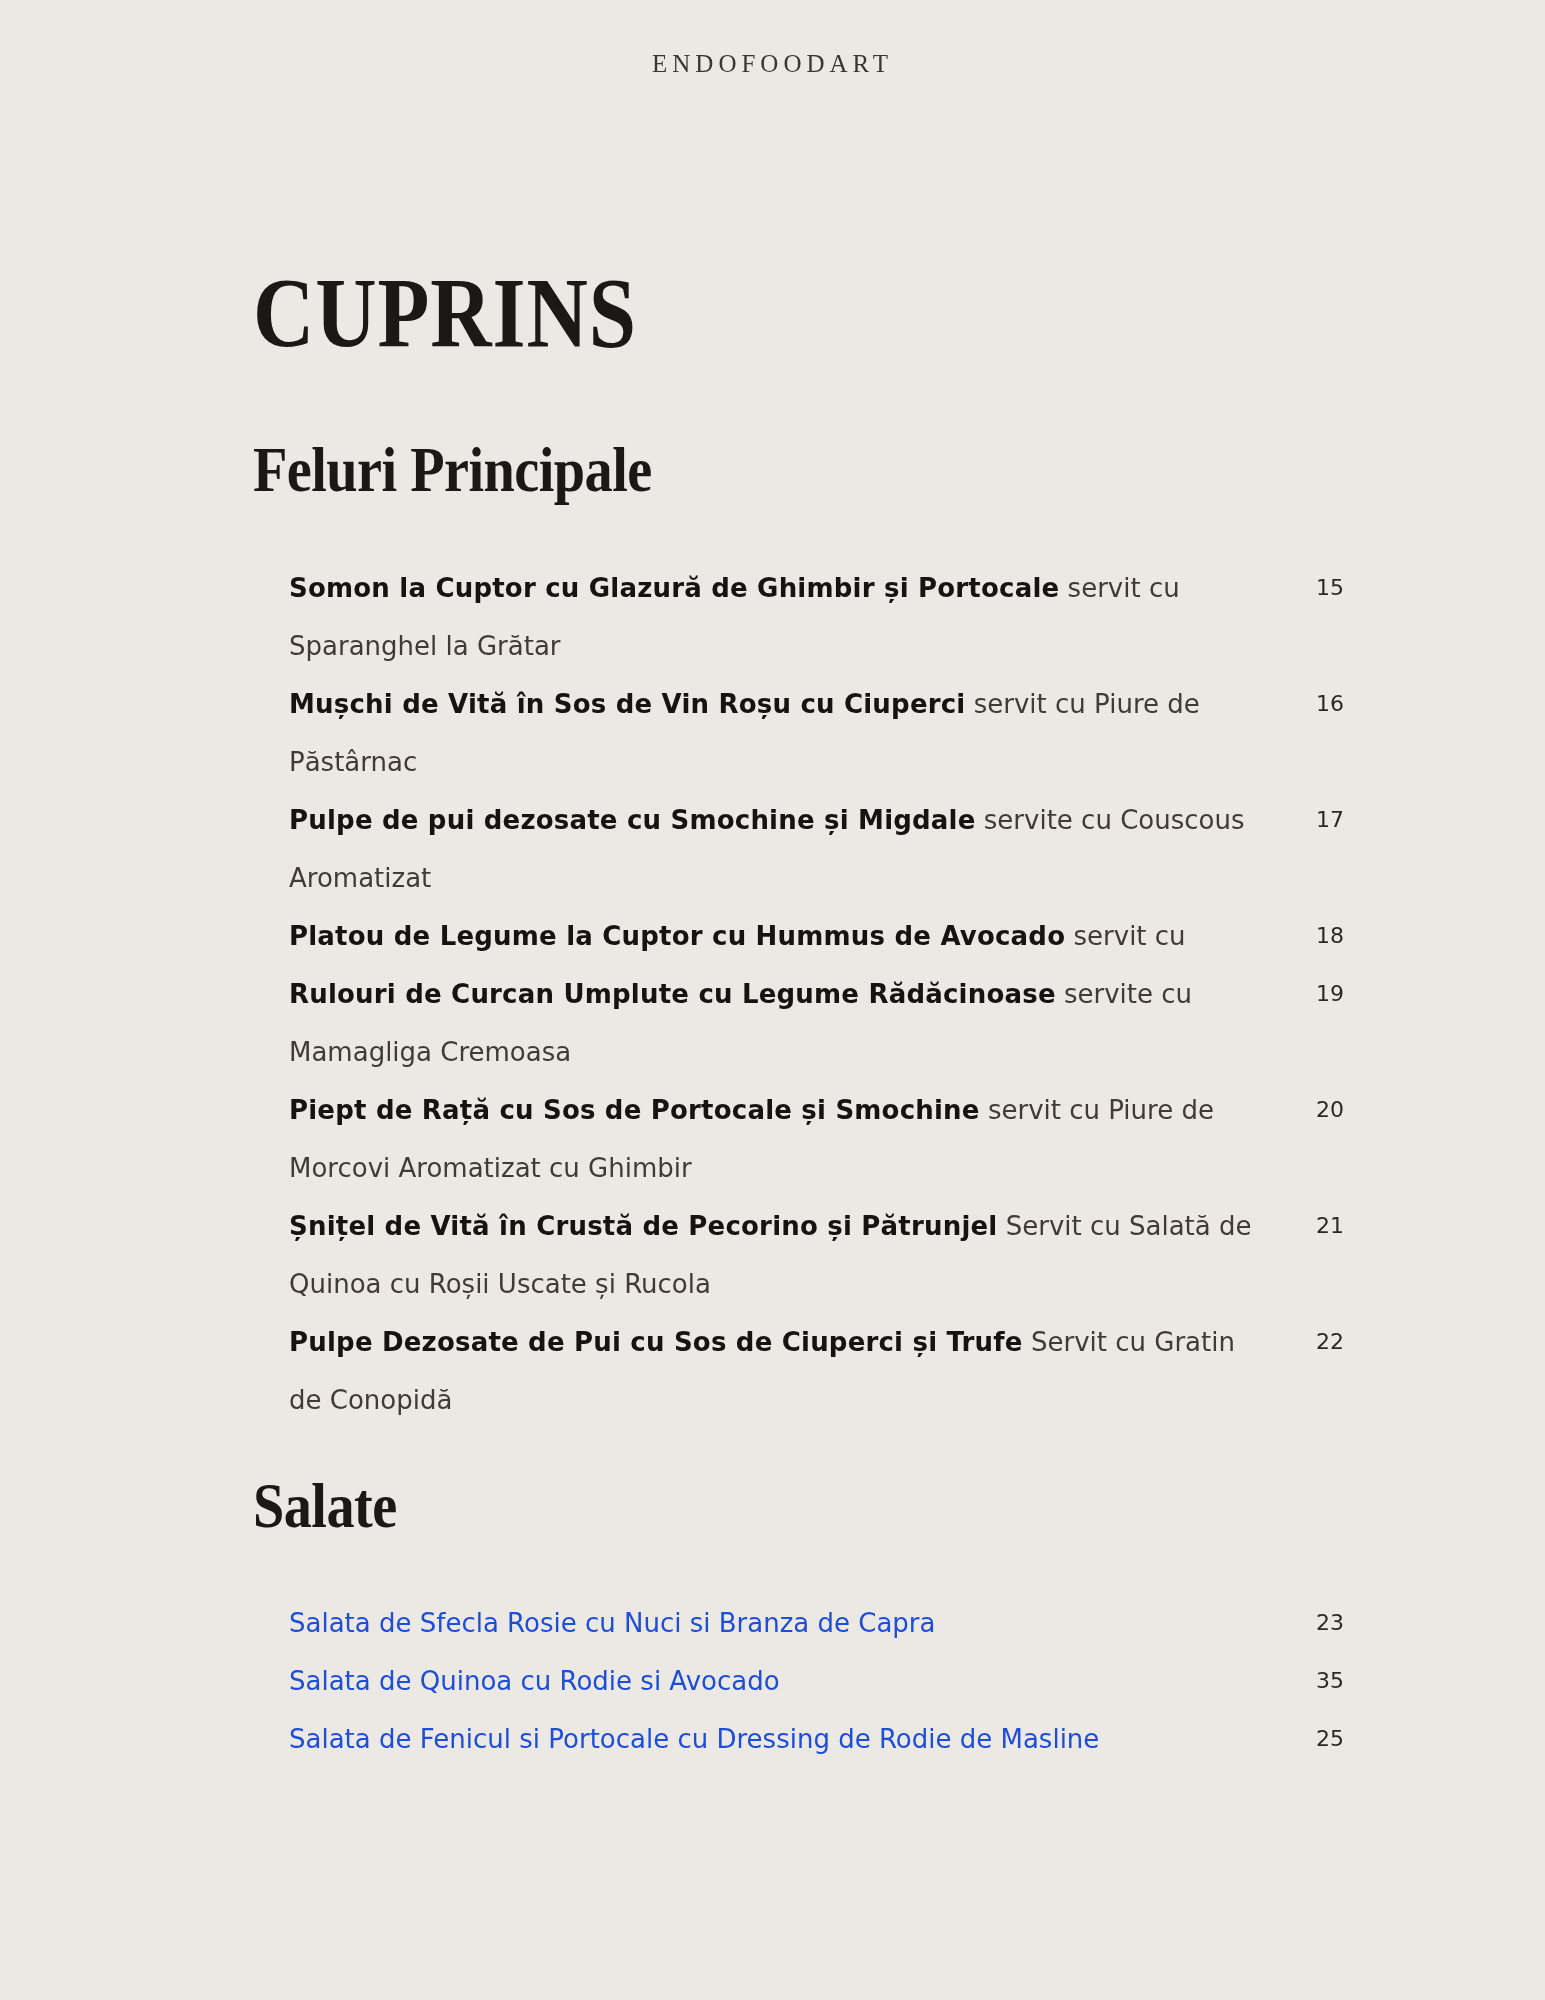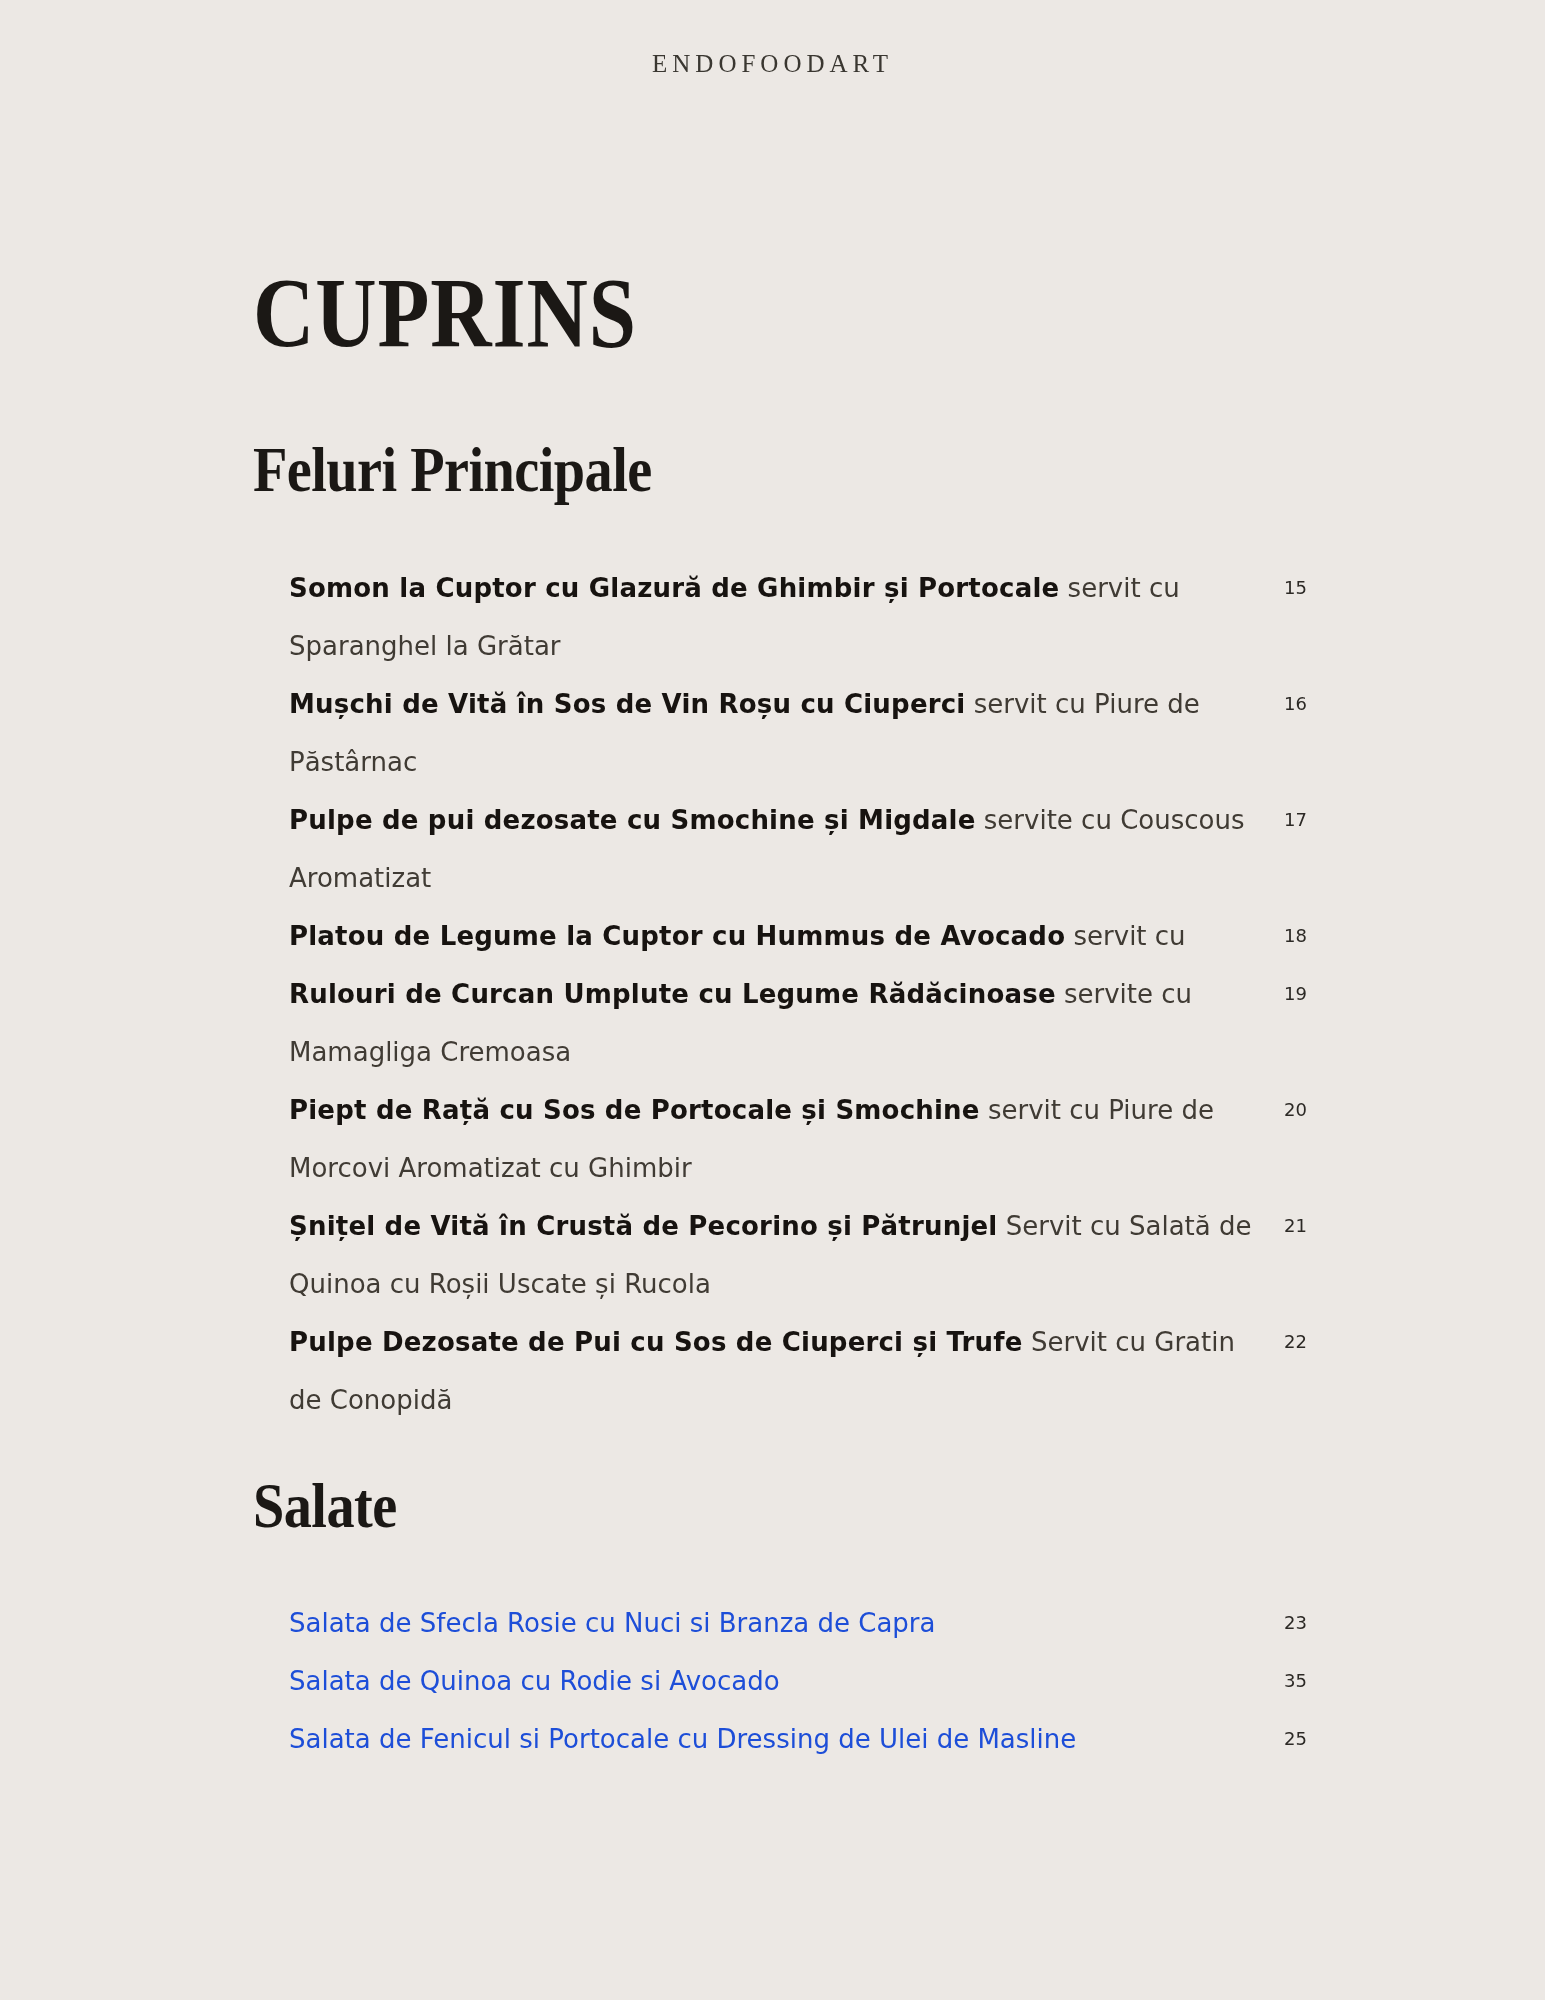--- a/index.html
+++ b/index.html
@@ -68,21 +68,22 @@
   .toc-bold {
     font-weight: 700;
     color: #171310;
     letter-spacing: 0.2px;
   }
   .toc-page {
     position: absolute;
     top: 0;
     right: 0;
     width: 60px;
-    font-size: 18px;
+    text-align: right;
+    font-size: 22px;
     line-height: 58px;
     color: #2C2925;
   }
   .salad-text {
     margin: 0;
     width: 1020px;
     font-size: 26px;
     line-height: 58px;
     color: #1d4ed8;
     white-space: nowrap;
@@ -174,19 +175,19 @@
       <p class="salad-text">Salata de Sfecla Rosie cu Nuci si Branza de Capra</p>
       <span class="toc-page">23</span>
     </div>
 
     <div class="toc-item">
       <p class="salad-text">Salata de Quinoa cu Rodie si Avocado</p>
       <span class="toc-page">35</span>
     </div>
 
     <div class="toc-item">
-      <p class="salad-text">Salata de Fenicul si Portocale cu Dressing de Ulei de Masline</p>
+      <p class="salad-text">Salata de Fenicul si Portocale cu Dressing de Rodie de Masline</p>
       <span class="toc-page">25</span>
     </div>
 
   </div>
 
 </div>
 
 </body></html>

